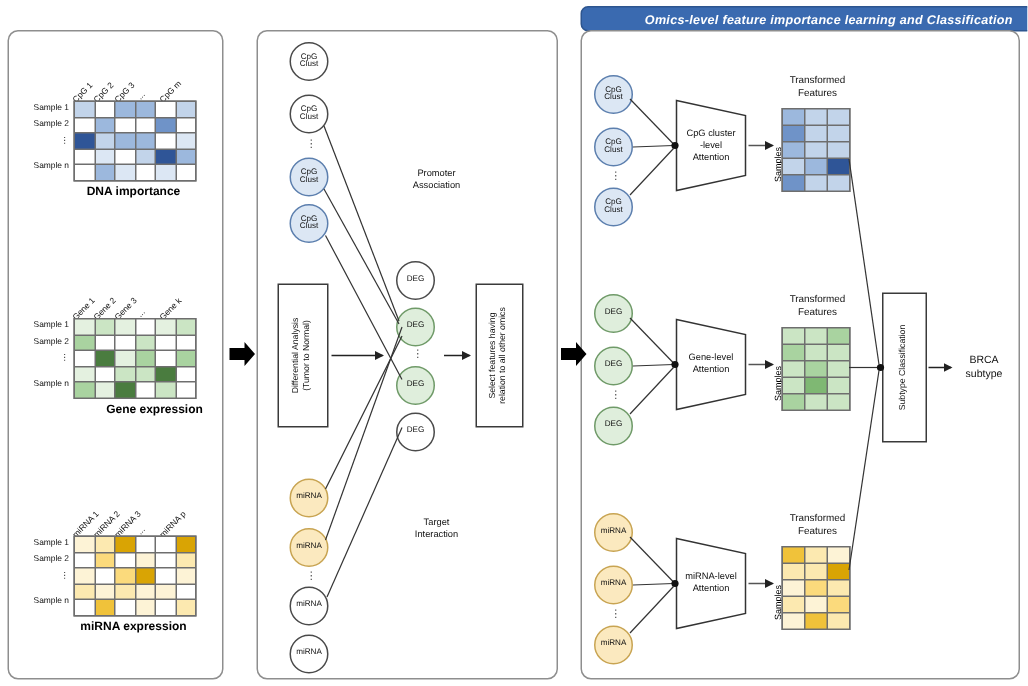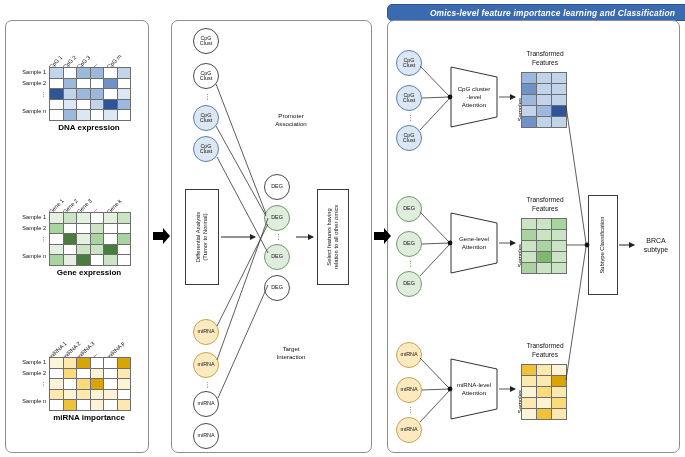--- a/index.html
+++ b/index.html
@@ -115,21 +115,21 @@
         <div class="cell" style="background: rgb(194, 212, 234);"></div>
         <div class="cell" style="background: rgb(47, 85, 151);"></div>
         <div class="cell" style="background: rgb(156, 184, 221);"></div>
         <div class="cell" style="background: rgb(255, 255, 255);"></div>
         <div class="cell" style="background: rgb(156, 184, 221);"></div>
         <div class="cell" style="background: rgb(220, 231, 244);"></div>
         <div class="cell" style="background: rgb(255, 255, 255);"></div>
         <div class="cell" style="background: rgb(220, 231, 244);"></div>
         <div class="cell" style="background: rgb(255, 255, 255);"></div>
       </div>
-    <div class="caption" style="left:34px;top:123px;width:110px;font-size:8px;">DNA expression</div>
+    <div class="caption" style="left:34px;top:123px;width:110px;font-size:8px;">DNA importance</div>
   </div>
 
   <div>
     <div class="rowlab" style="left:12px;top:214px;width:34px;">Sample 1</div>
     <div class="rowlab" style="left:12px;top:225px;width:34px;">Sample 2</div>
     <div class="rowlab" style="left:12px;top:236px;width:34px;">⋮</div>
     <div class="rowlab" style="left:12px;top:253px;width:34px;">Sample n</div>
     <div class="collab" style="left:52px;top:209px;">Gene 1</div>
     <div class="collab" style="left:66px;top:209px;">Gene 2</div>
     <div class="collab" style="left:80px;top:209px;">Gene 3</div>
@@ -160,21 +160,21 @@
         <div class="cell" style="background: rgb(203, 229, 196);"></div>
         <div class="cell" style="background: rgb(74, 124, 63);"></div>
         <div class="cell" style="background: rgb(255, 255, 255);"></div>
         <div class="cell" style="background: rgb(169, 211, 160);"></div>
         <div class="cell" style="background: rgb(228, 241, 224);"></div>
         <div class="cell" style="background: rgb(74, 124, 63);"></div>
         <div class="cell" style="background: rgb(255, 255, 255);"></div>
         <div class="cell" style="background: rgb(203, 229, 196);"></div>
         <div class="cell" style="background: rgb(255, 255, 255);"></div>
       </div>
-    <div class="caption" style="left:34px;top:268px;width:110px;font-size:8px;">Gene expression</div>
+    <div class="caption" style="left:48px;top:268px;width:110px;font-size:8px;">Gene expression</div>
   </div>
 
   <div>
     <div class="rowlab" style="left:12px;top:359px;width:34px;">Sample 1</div>
     <div class="rowlab" style="left:12px;top:370px;width:34px;">Sample 2</div>
     <div class="rowlab" style="left:12px;top:381px;width:34px;">⋮</div>
     <div class="rowlab" style="left:12px;top:398px;width:34px;">Sample n</div>
     <div class="collab" style="left:52px;top:354px;">miRNA 1</div>
     <div class="collab" style="left:66px;top:354px;">miRNA 2</div>
     <div class="collab" style="left:80px;top:354px;">miRNA 3</div>
@@ -205,21 +205,21 @@
         <div class="cell" style="background: rgb(253, 243, 214);"></div>
         <div class="cell" style="background: rgb(253, 243, 214);"></div>
         <div class="cell" style="background: rgb(255, 255, 255);"></div>
         <div class="cell" style="background: rgb(255, 255, 255);"></div>
         <div class="cell" style="background: rgb(240, 194, 58);"></div>
         <div class="cell" style="background: rgb(255, 255, 255);"></div>
         <div class="cell" style="background: rgb(253, 243, 214);"></div>
         <div class="cell" style="background: rgb(255, 255, 255);"></div>
         <div class="cell" style="background: rgb(252, 233, 176);"></div>
       </div>
-    <div class="caption" style="left:34px;top:413px;width:110px;font-size:8px;">miRNA importance</div>
+    <div class="caption" style="left:34px;top:413px;width:110px;font-size:8px;">miRNA expression</div>
   </div>
 
   <div class="node white" style="left:193px;top:28px;width:26px;height:26px;">
     <span>CpG</span>
     <span>Clust</span>
   </div>
   <div class="node white" style="left:193px;top:63px;width:26px;height:26px;">
     <span>CpG</span>
     <span>Clust</span>
   </div>

